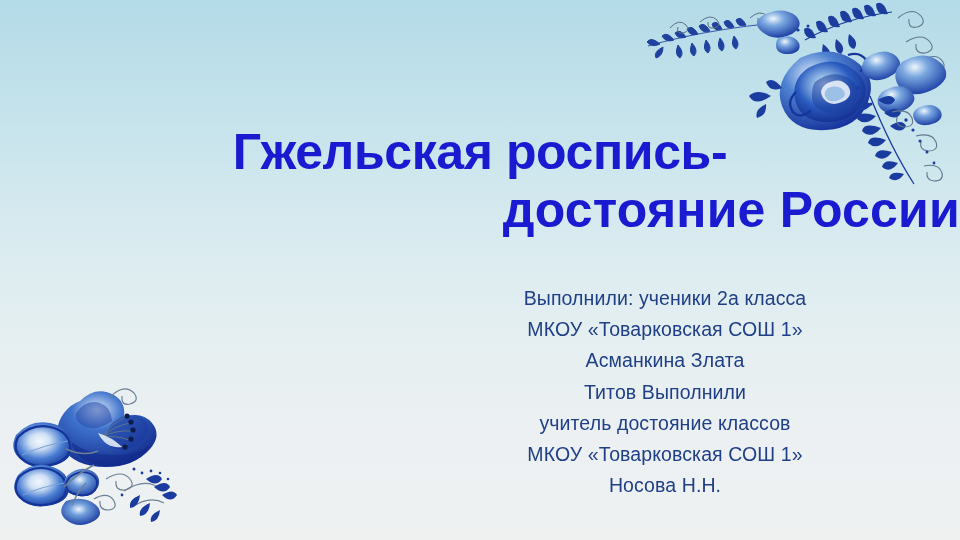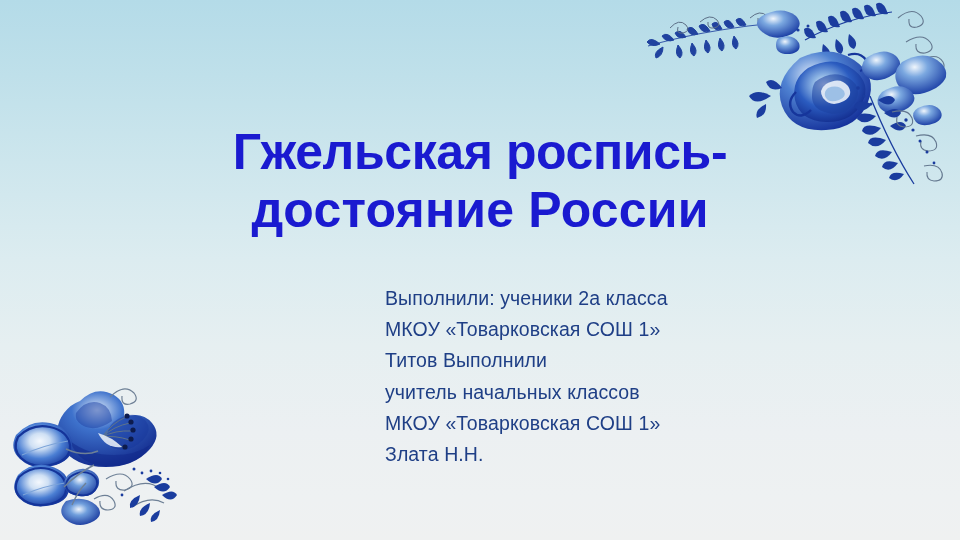--- a/index.html
+++ b/index.html
@@ -37,29 +37,30 @@
     display: block;
     font-size: 50px;
     font-weight: bold;
     color: #1a1ad0;
     letter-spacing: -0.4px;
     white-space: nowrap;
   }
   #title-block .tline.l2 {
     margin-top: 8px;
     letter-spacing: 0.2px;
+    text-align: right;
   }
 
   
   #credits {
     position: absolute;
     right: 15px;
     top: 283px;
     width: 560px;
-    text-align: left;
+    text-align: center;
   }
   #credits .cline {
     display: block;
     font-size: 19.5px;
     color: #1f3f86;
     line-height: 31.2px;
     white-space: nowrap;
     letter-spacing: 0.1px;
   }
 
@@ -317,19 +318,20 @@
   </div>
 
   <div id="title-block">
     <span class="tline l1">Гжельская роспись-</span>
     <span class="tline l2">достояние России</span>
   </div>
 
   <div id="credits">
     <span class="cline">Выполнили: ученики 2а класса</span>
     <span class="cline">МКОУ  «Товарковская СОШ 1»</span>
+    <span class="cline">Асманкина Злата</span>
     <span class="cline">Титов Выполнили</span>
-    <span class="cline">учитель начальных классов</span>
+    <span class="cline">учитель достояние классов</span>
     <span class="cline">МКОУ «Товарковская СОШ 1»</span>
-    <span class="cline">Злата Н.Н.</span>
+    <span class="cline">Носова Н.Н.</span>
   </div>
 
 </div>
 
 </body></html>

